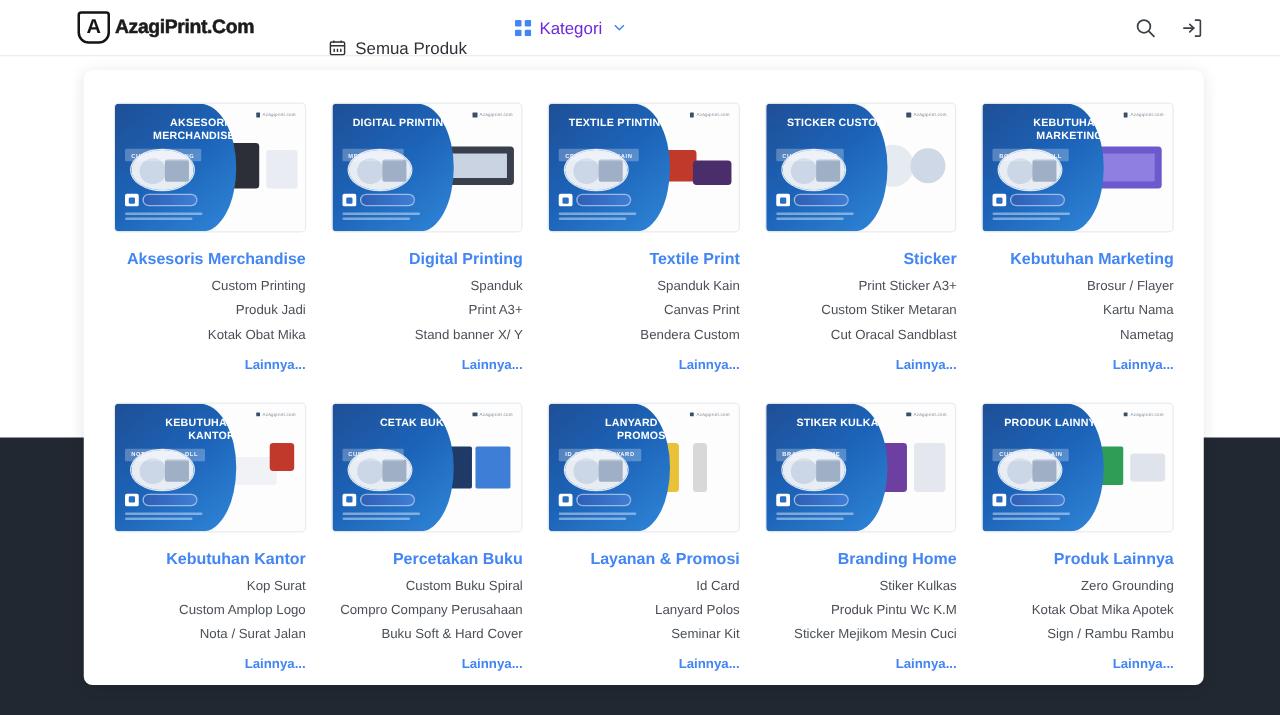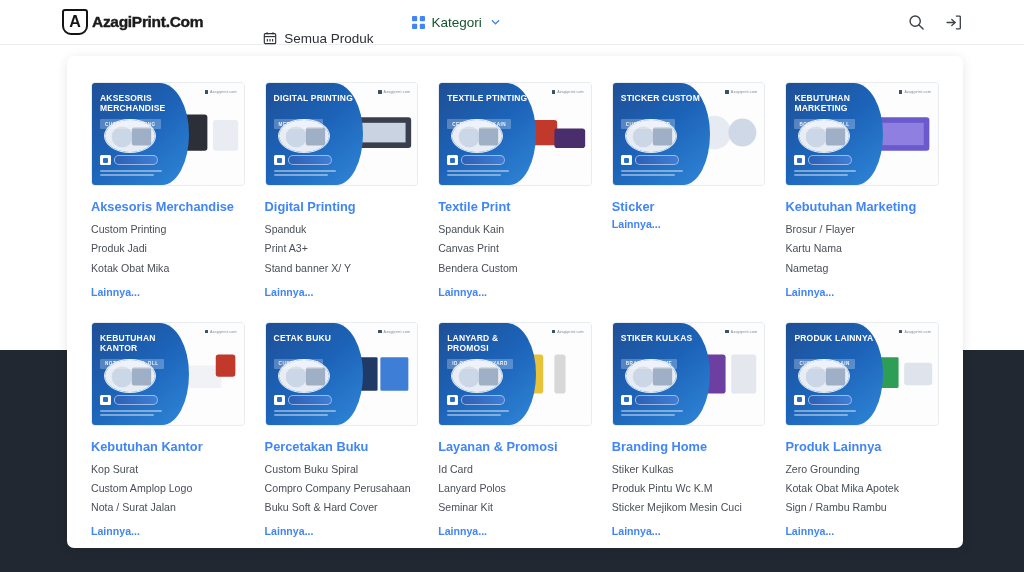--- a/index.html
+++ b/index.html
@@ -30,40 +30,40 @@
     display: flex; align-items: center; justify-content: center;
     font-size: 16px; font-weight: bold; color: #141414; line-height: 1;
   }
   .logo-text {
     font-size: 15.5px; font-weight: bold; color: #1b1b1b;
     letter-spacing: -0.3px; -webkit-text-stroke: 0.4px #1b1b1b;
   }
   .nav { display: flex; align-items: center; margin-left: 60px; gap: 38px; }
   .nav-item { display: flex; align-items: center; gap: 7px; font-size: 13.5px; cursor: pointer; }
   .nav-item.dark { color: #2e3137; margin-top: 32px; }
-  .nav-item.blue { color: #14532d; }
+  .nav-item.blue { color: #6d28d9; }
   .nav-ico { display: inline-flex; align-items: center; }
   .caret { font-size: 9px; margin-left: 2px; }
   .header-right {
     margin-left: auto; margin-right: 62px; display: flex; align-items: center; gap: 20px;
   }
   .hdr-btn { cursor: pointer; display: inline-flex; color: #3c4149; }
 
   
   .panel {
     position: absolute; left: 67px; top: 56px; width: 896px; height: 492px;
     background: #ffffff; border-radius: 7px;
     box-shadow: 0 2px 12px rgba(0,0,0,0.10);
     padding: 26px 14px 0 14px; z-index: 3;
   }
   .grid {
     display: grid; grid-template-columns: repeat(5, 1fr);
     column-gap: 0px; row-gap: 0px;
   }
-  .card { padding: 0 10px 0 10px; }
+  .card { padding: 0 10px 0 10px; text-align: right; }
 
   
   .thumb {
     position: relative; width: 100%; height: 104px; border-radius: 4px;
     overflow: hidden; background: #f4f6f8; cursor: pointer;
     border: 1px solid #e9ecef;
   }
   .thumb-left {
     position: absolute; left: 0; top: 0; width: 64%; height: 100%;
     background: linear-gradient(140deg, #1f4f96 0%, #1c63b8 48%, #2f86d8 100%);
@@ -385,20 +385,25 @@
       </div>
 
       <div class="th-wm">
         <b></b>
               <span>Azagiprint.com</span>
       </div>
     </div>
 
     <div class="card-title">Sticker</div>
 
+    <ul class="card-list">
+            <li>Print Sticker A3+</li>
+            <li>Custom Stiker Metaran</li>
+            <li>Cut Oracal Sandblast</li>
+          </ul>
 
     <span class="card-more">Lainnya...</span>
   </div>
   <div class="card">
 
     <div class="thumb">
       <div class="thumb-right">
         <svg width="100%" height="100%" viewBox="0 0 52 36" preserveAspectRatio="xMidYMid meet">
           <rect x="6" y="6" width="40" height="24" rx="2" fill="#6a5acd"></rect>
                 <rect x="10" y="10" width="32" height="16" fill="#8e7fe0"></rect>

